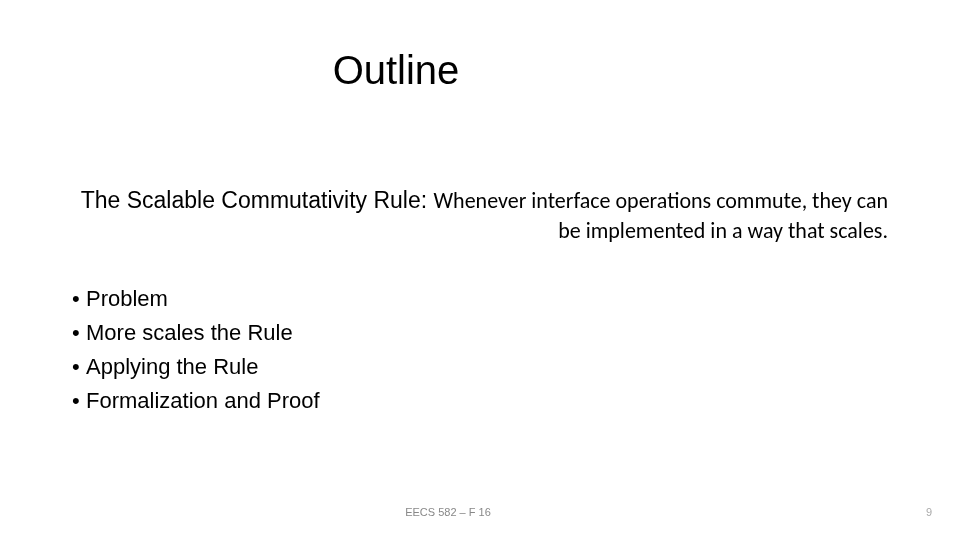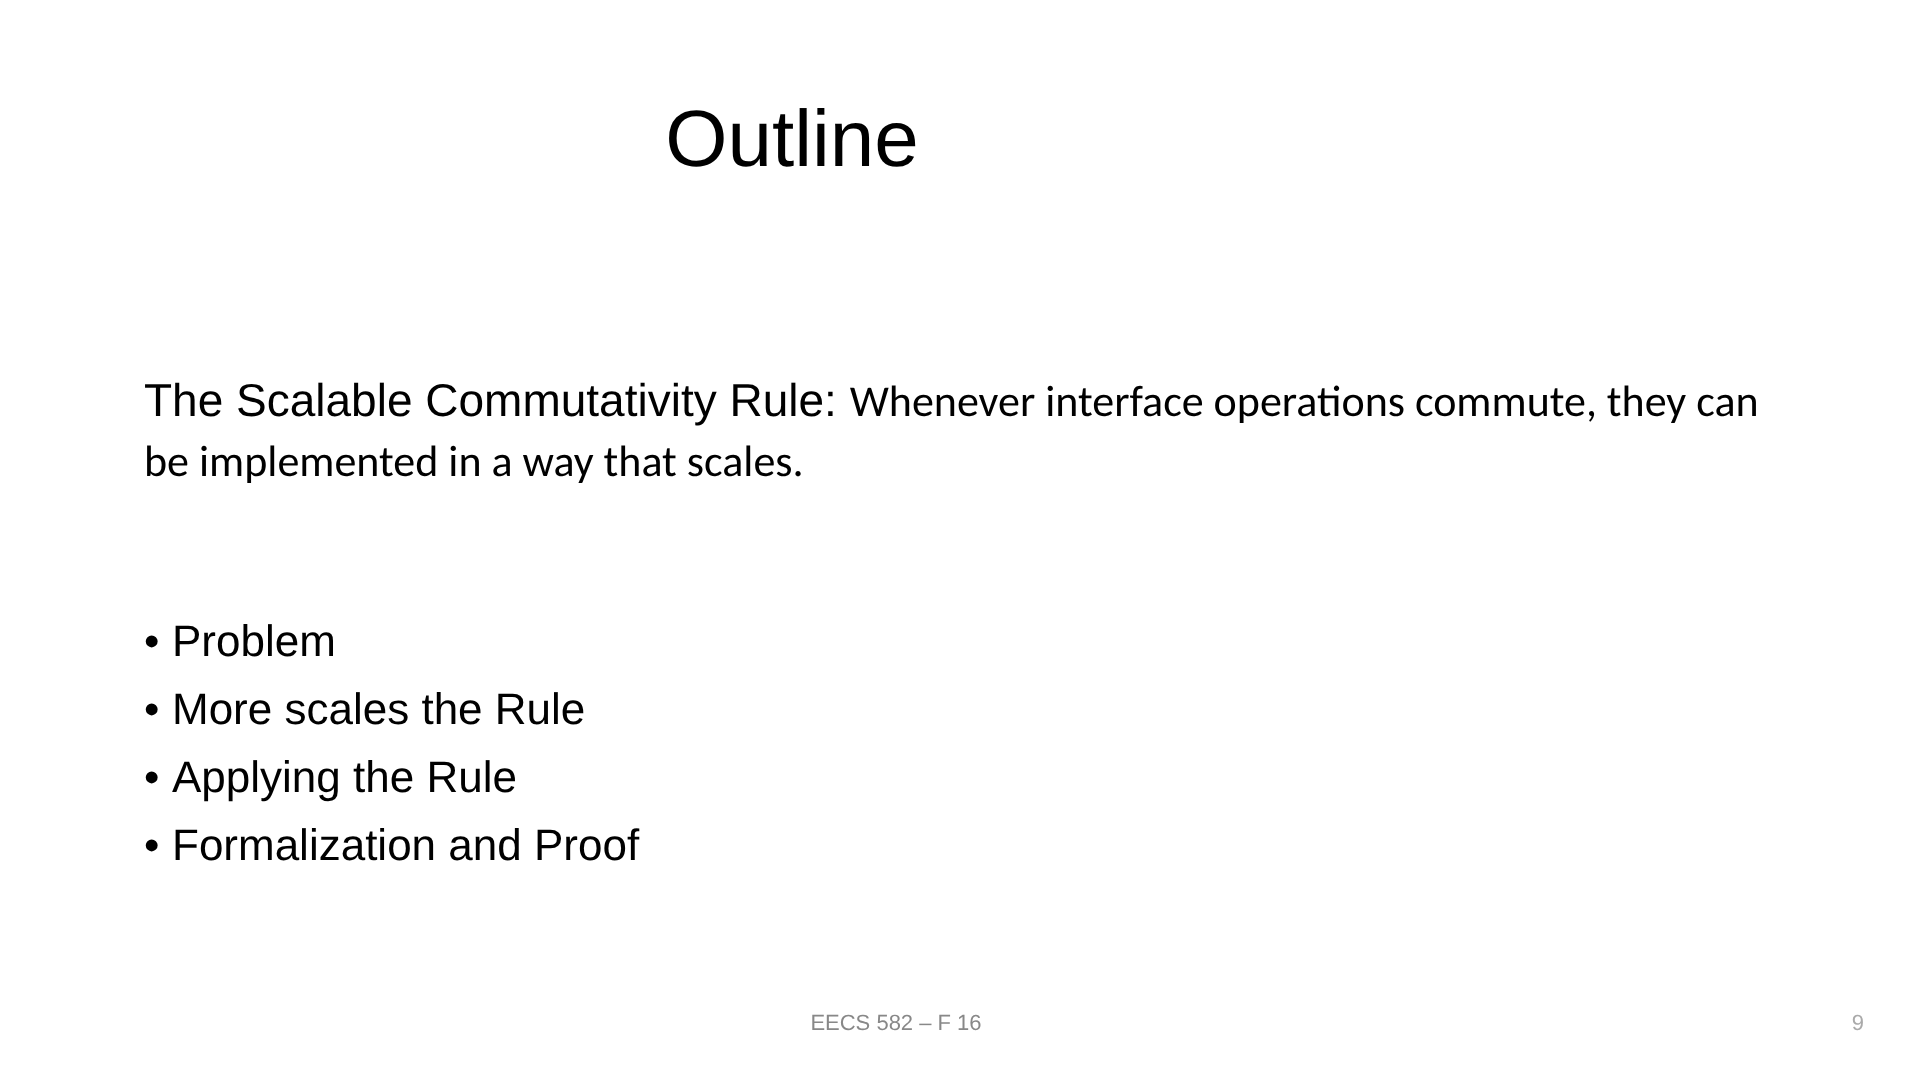--- a/index.html
+++ b/index.html
@@ -1,22 +1,22 @@
 <!DOCTYPE html>
 <html><head>
 <meta charset="utf-8">
 <style>
   * { margin: 0; padding: 0; box-sizing: border-box; }
   html, body { width: 960px; height: 540px; background: #fff; font-family: Arial, Helvetica, sans-serif; color: #000; }
   .slide { position: relative; width: 960px; height: 540px; }
   .title { position: absolute; top: 48px; left: 0; width: 792px; text-align: center; font-size: 40px; font-weight: 400; }
   .body { position: absolute; top: 185px; left: 72px; right: 72px; }
-  .rule-line { font-size: 22px; line-height: 1.35; font-family: Calibri, Arial, sans-serif; }
+  .rule-line { font-size: 22px; line-height: 1.35; font-family: Calibri, Arial, sans-serif; text-align: right; }
   .rule-prefix { font-family: Arial, Helvetica, sans-serif; font-size: 23px; }
-  .bullets { margin-top: 58px; }
+  .bullets { margin-top: 36px; }
   .bullet { font-size: 22px; line-height: 1.55; font-family: Arial, Helvetica, sans-serif; }
   .bullet-dot { display: inline-block; width: 14px; }
   .footer-center { position: absolute; bottom: 22px; left: 0; width: 896px; text-align: center; font-size: 11px; color: #888; font-family: Arial, Helvetica, sans-serif; }
   .footer-right { position: absolute; bottom: 22px; right: 28px; font-size: 11px; color: #aaa; font-family: Arial, Helvetica, sans-serif; }
 </style>
 </head>
 <body>
 
 <div class="slide">
   <div class="title">Outline</div>

